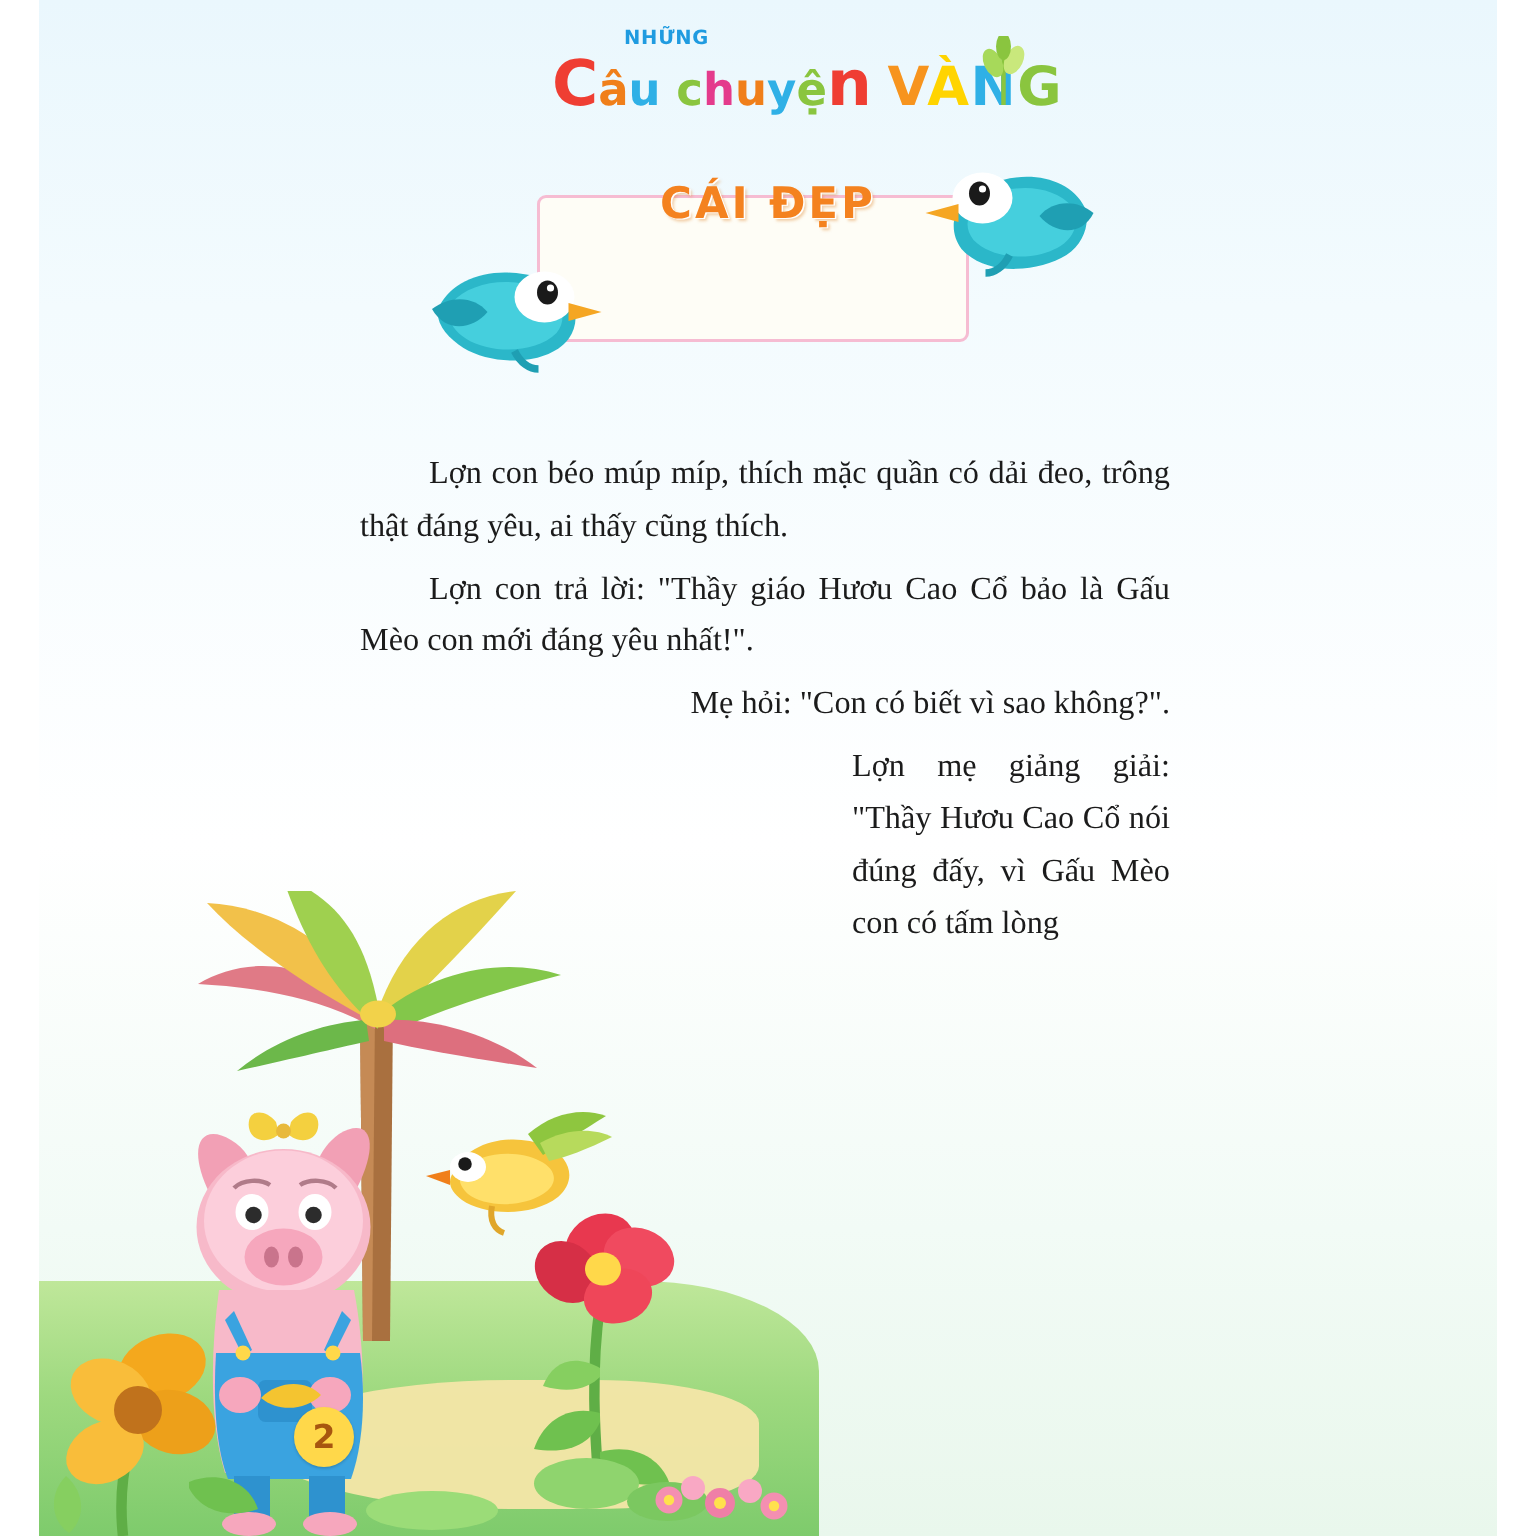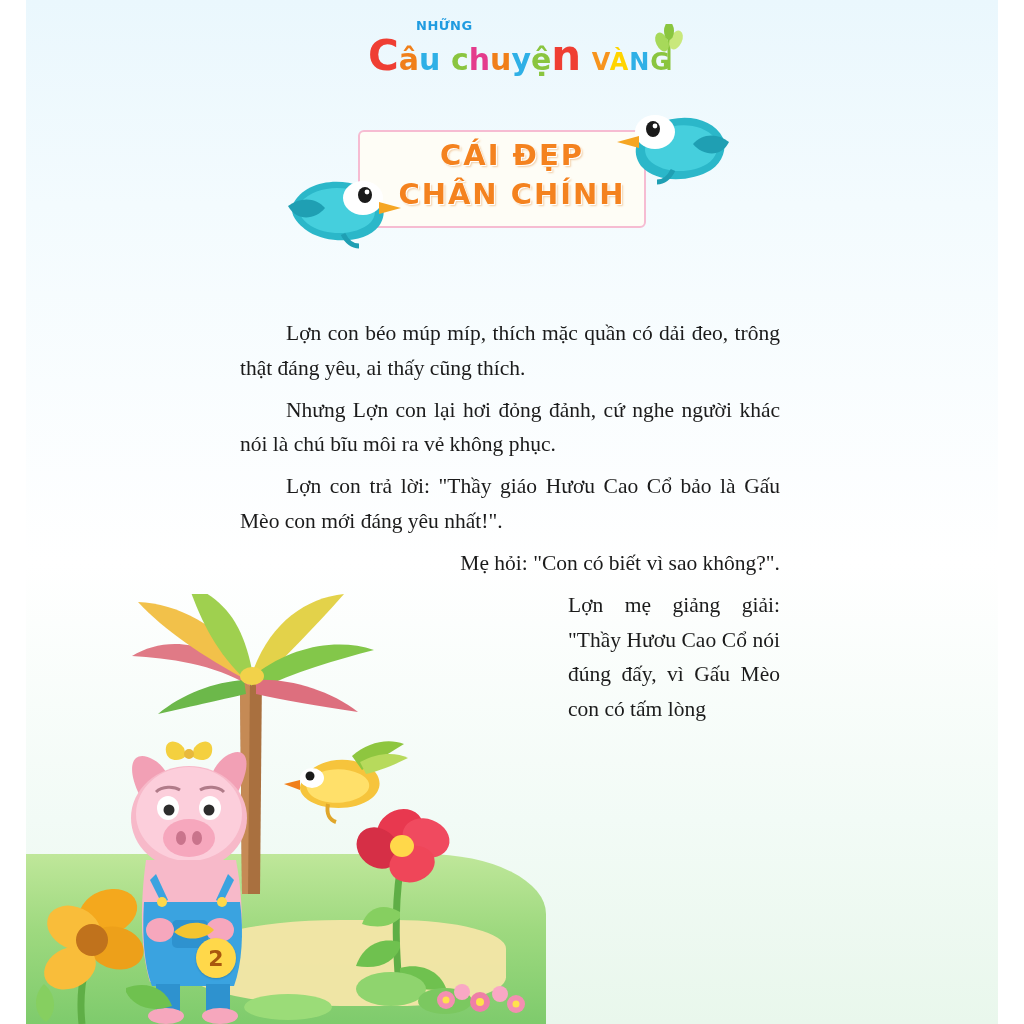--- a/index.html
+++ b/index.html
@@ -64,21 +64,21 @@
     font-weight: bold;
     font-size: 30px;
     white-space: nowrap;
   }
   .logo .logo-main .c1 { color: #ef3e33; font-size: 42px; }
   .logo .logo-main .c2 { color: #f07f1a; }
   .logo .logo-main .c3 { color: #2fb0e6; }
   .logo .logo-main .c4 { color: #8ac53f; }
   .logo .logo-main .c5 { color: #e43b8c; }
   .logo .logo-main .vang {
-    font-size: 24px;
+    font-size: 36px;
     letter-spacing: 1px;
   }
   .logo .logo-main .v1 { color: #f7941e; }
   .logo .logo-main .v2 { color: #ffd400; }
   .logo .logo-main .v3 { color: #2fb0e6; }
   .logo .logo-main .v4 { color: #8ac53f; }
 
   .logo .leaf {
     position: absolute;
     right: 6px;
@@ -117,21 +117,21 @@
   .flower {
     position: absolute;
     width: 36px;
     height: 36px;
   }
 
   .banner-title {
     position: absolute;
     left: 0;
     right: 0;
-    top: 52px;
+    top: 32px;
     text-align: center;
     font-family: "DejaVu Sans", sans-serif;
     font-weight: bold;
     font-size: 29px;
     line-height: 1.35;
     color: #f4821f;
     letter-spacing: 2px;
     text-shadow: 1px 1px 0 #ffffff, 2px 2px 2px rgba(220,120,20,0.35);
     z-index: 6;
   }
@@ -140,21 +140,21 @@
     position: absolute;
     z-index: 12;
   }
   .bird-left { left: 6px; top: 62px; }
   .bird-right { right: 14px; top: 2px; }
 
   
   .story {
     position: absolute;
     left: 240px;
-    top: 316px;
+    top: 298px;
     width: 540px;
     z-index: 25;
   }
   .para {
     font-family: "Liberation Serif", serif;
     font-size: 21.5px;
     line-height: 1.62;
     color: #1b1b1b;
     text-align: justify;
     text-indent: 46px;
@@ -292,27 +292,25 @@
       <div class="flower" style="left:30px;  top:120px;"></div>
       <div class="flower d" style="left:0px;   top:116px;"></div>
 
       <div class="flower" style="left:-10px; top:86px;"></div>
       <div class="flower y" style="left:-12px; top:56px;"></div>
       <div class="flower" style="left:-10px; top:26px;"></div>
     </div>
 
     <div class="banner-title">
       <div>CÁI ĐẸP</div>
-      <div>CHÂN CHÍNH</div>
     </div>
   </div>
 
   <div class="story">
     <p class="para">Lợn con béo múp míp, thích mặc quần có dải đeo, trông thật đáng yêu, ai thấy cũng thích.</p>
-    <p class="para">Nhưng Lợn con lại hơi đỏng đảnh, cứ nghe người khác nói là chú bĩu môi ra vẻ không phục.</p>
     <p class="para">Lợn con trả lời: "Thầy giáo Hươu Cao Cổ bảo là Gấu Mèo con mới đáng yêu nhất!".</p>
     <p class="para narrow-1">Mẹ hỏi: "Con có biết vì sao không?".</p>
     <p class="para narrow-3">Lợn mẹ giảng giải: "Thầy Hươu Cao Cổ nói đúng đấy, vì Gấu Mèo con có tấm lòng</p>
   </div>
 
   <div class="illustration">
     <div class="ground"></div>
     <div class="path"></div>
 
     <svg style="position:absolute; left:96px; top:0px;" width="260" height="300" viewBox="0 0 260 300">

